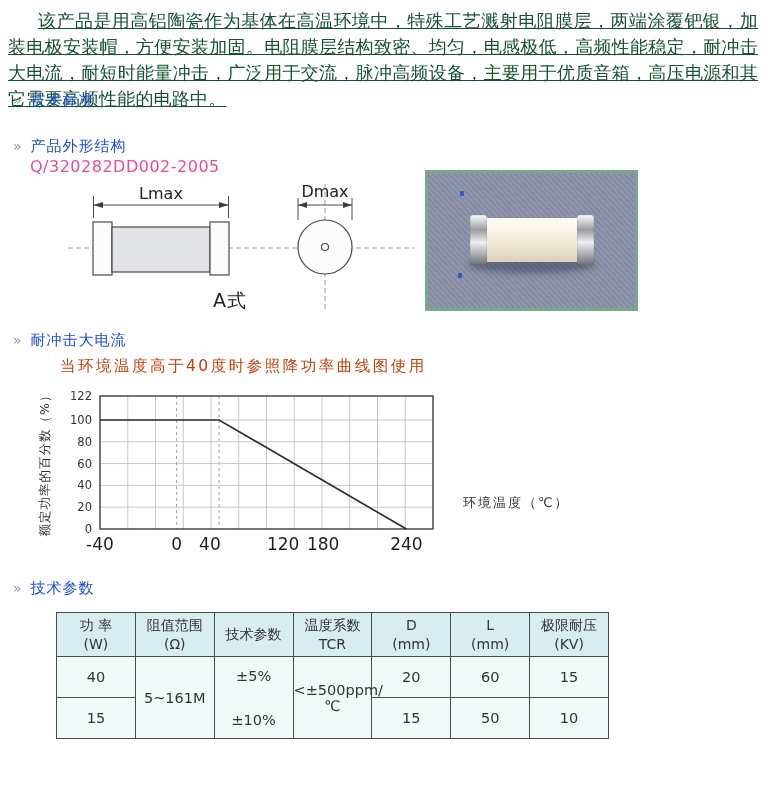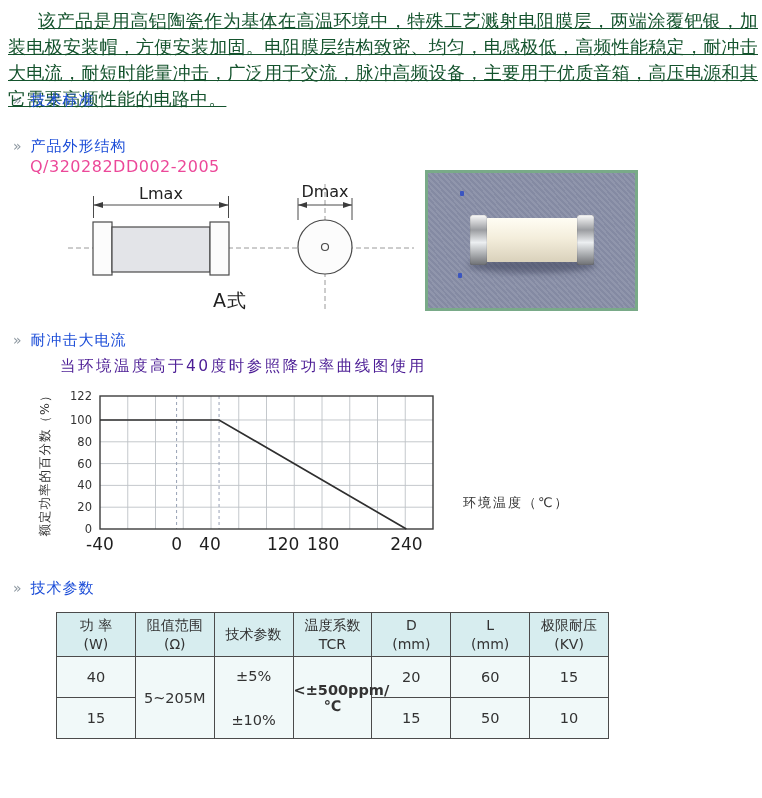--- a/index.html
+++ b/index.html
@@ -35,34 +35,34 @@
   .resistor-shadow { position:absolute; left:40px; top:84px; width:128px; height:16px;
            background:rgba(35,40,65,0.42); border-radius:50%; filter:blur(3px); }
   .resistor { position:absolute; left:42px; top:42px; width:124px; height:50px; }
   .res-cap { position:absolute; top:0; width:17px; height:50px; border-radius:2.5px;
            background:linear-gradient(180deg,#fbfbfb 0%,#9b9da1 30%,#eceff1 55%,#6e7074 100%);
            box-shadow:inset 0 0 1px #444; }
   .cap-l { left:0; } .cap-r { right:0; }
   .res-body { position:absolute; left:14px; top:3px; width:96px; height:44px; border-radius:4px;
            background:linear-gradient(180deg,#fffdf4 0%,#f4eedc 45%,#d9d1bb 100%); }
 
-  .chart-caption { position:absolute; left:60px; top:356px; font-size:15.5px; color:#4c1d95;
+  .chart-caption { position:absolute; left:60px; top:356px; font-size:15.5px; color:#c2410c;
            letter-spacing:2.5px; }
   .chart-svg { position:absolute; left:35px; top:386px; }
   .chart-svg text { font-family:"DejaVu Sans","Liberation Sans",sans-serif; }
 
   .params { position:absolute; left:56px; top:612px; width:553px; border-collapse:collapse;
            table-layout:fixed; }
   .params th, .params td { border:1px solid #4b4b4b; text-align:center; vertical-align:middle;
            color:#333; }
   .params th { background:#d7edef; height:44px; font-weight:normal; font-size:14px; line-height:19px; }
   .params td { background:#f1f9f9; height:41px; font-size:14.5px; }
   .tol-wrap { display:flex; flex-direction:column; justify-content:space-between;
            height:60px; padding:0; }
-  .tcr-cell { font-size:13px; letter-spacing:0;font-weight:bold; }
+  .tcr-cell { font-size:13px; letter-spacing:0; }
 
   .note { position:absolute; left:8px; top:760px; font-size:15px; letter-spacing:0.5px; }
 </style>
 </head>
 <body>
 
 <div class="page">
 
   <p class="intro">该产品是用高铝陶瓷作为基体在高温环境中，特殊工艺溅射电阻膜层，两端涂覆钯银，加装电极安装帽，方便安装加固。电阻膜层结构致密、均匀，电感极低，高频性能稳定，耐冲击大电流，耐短时能量冲击，广泛用于交流，脉冲高频设备，主要用于优质音箱，高压电源和其它需要高频性能的电路中。</p>
 
@@ -196,21 +196,21 @@
           </th>
         <th>
             <div>极限耐压</div>
             <div>(KV)</div>
           </th>
       </tr>
     </thead>
     <tbody>
       <tr>
         <td>40</td>
-        <td rowspan="2">5~205M</td>
+        <td rowspan="2">5~161M</td>
         <td rowspan="2">
           <div class="tol-wrap">
             <div>±5%</div>
             <div>±10%</div>
           </div>
         </td>
         <td rowspan="2" class="tcr-cell">&lt;±500ppm/℃</td>
         <td>20</td>
         <td>60</td>
         <td>15</td>

